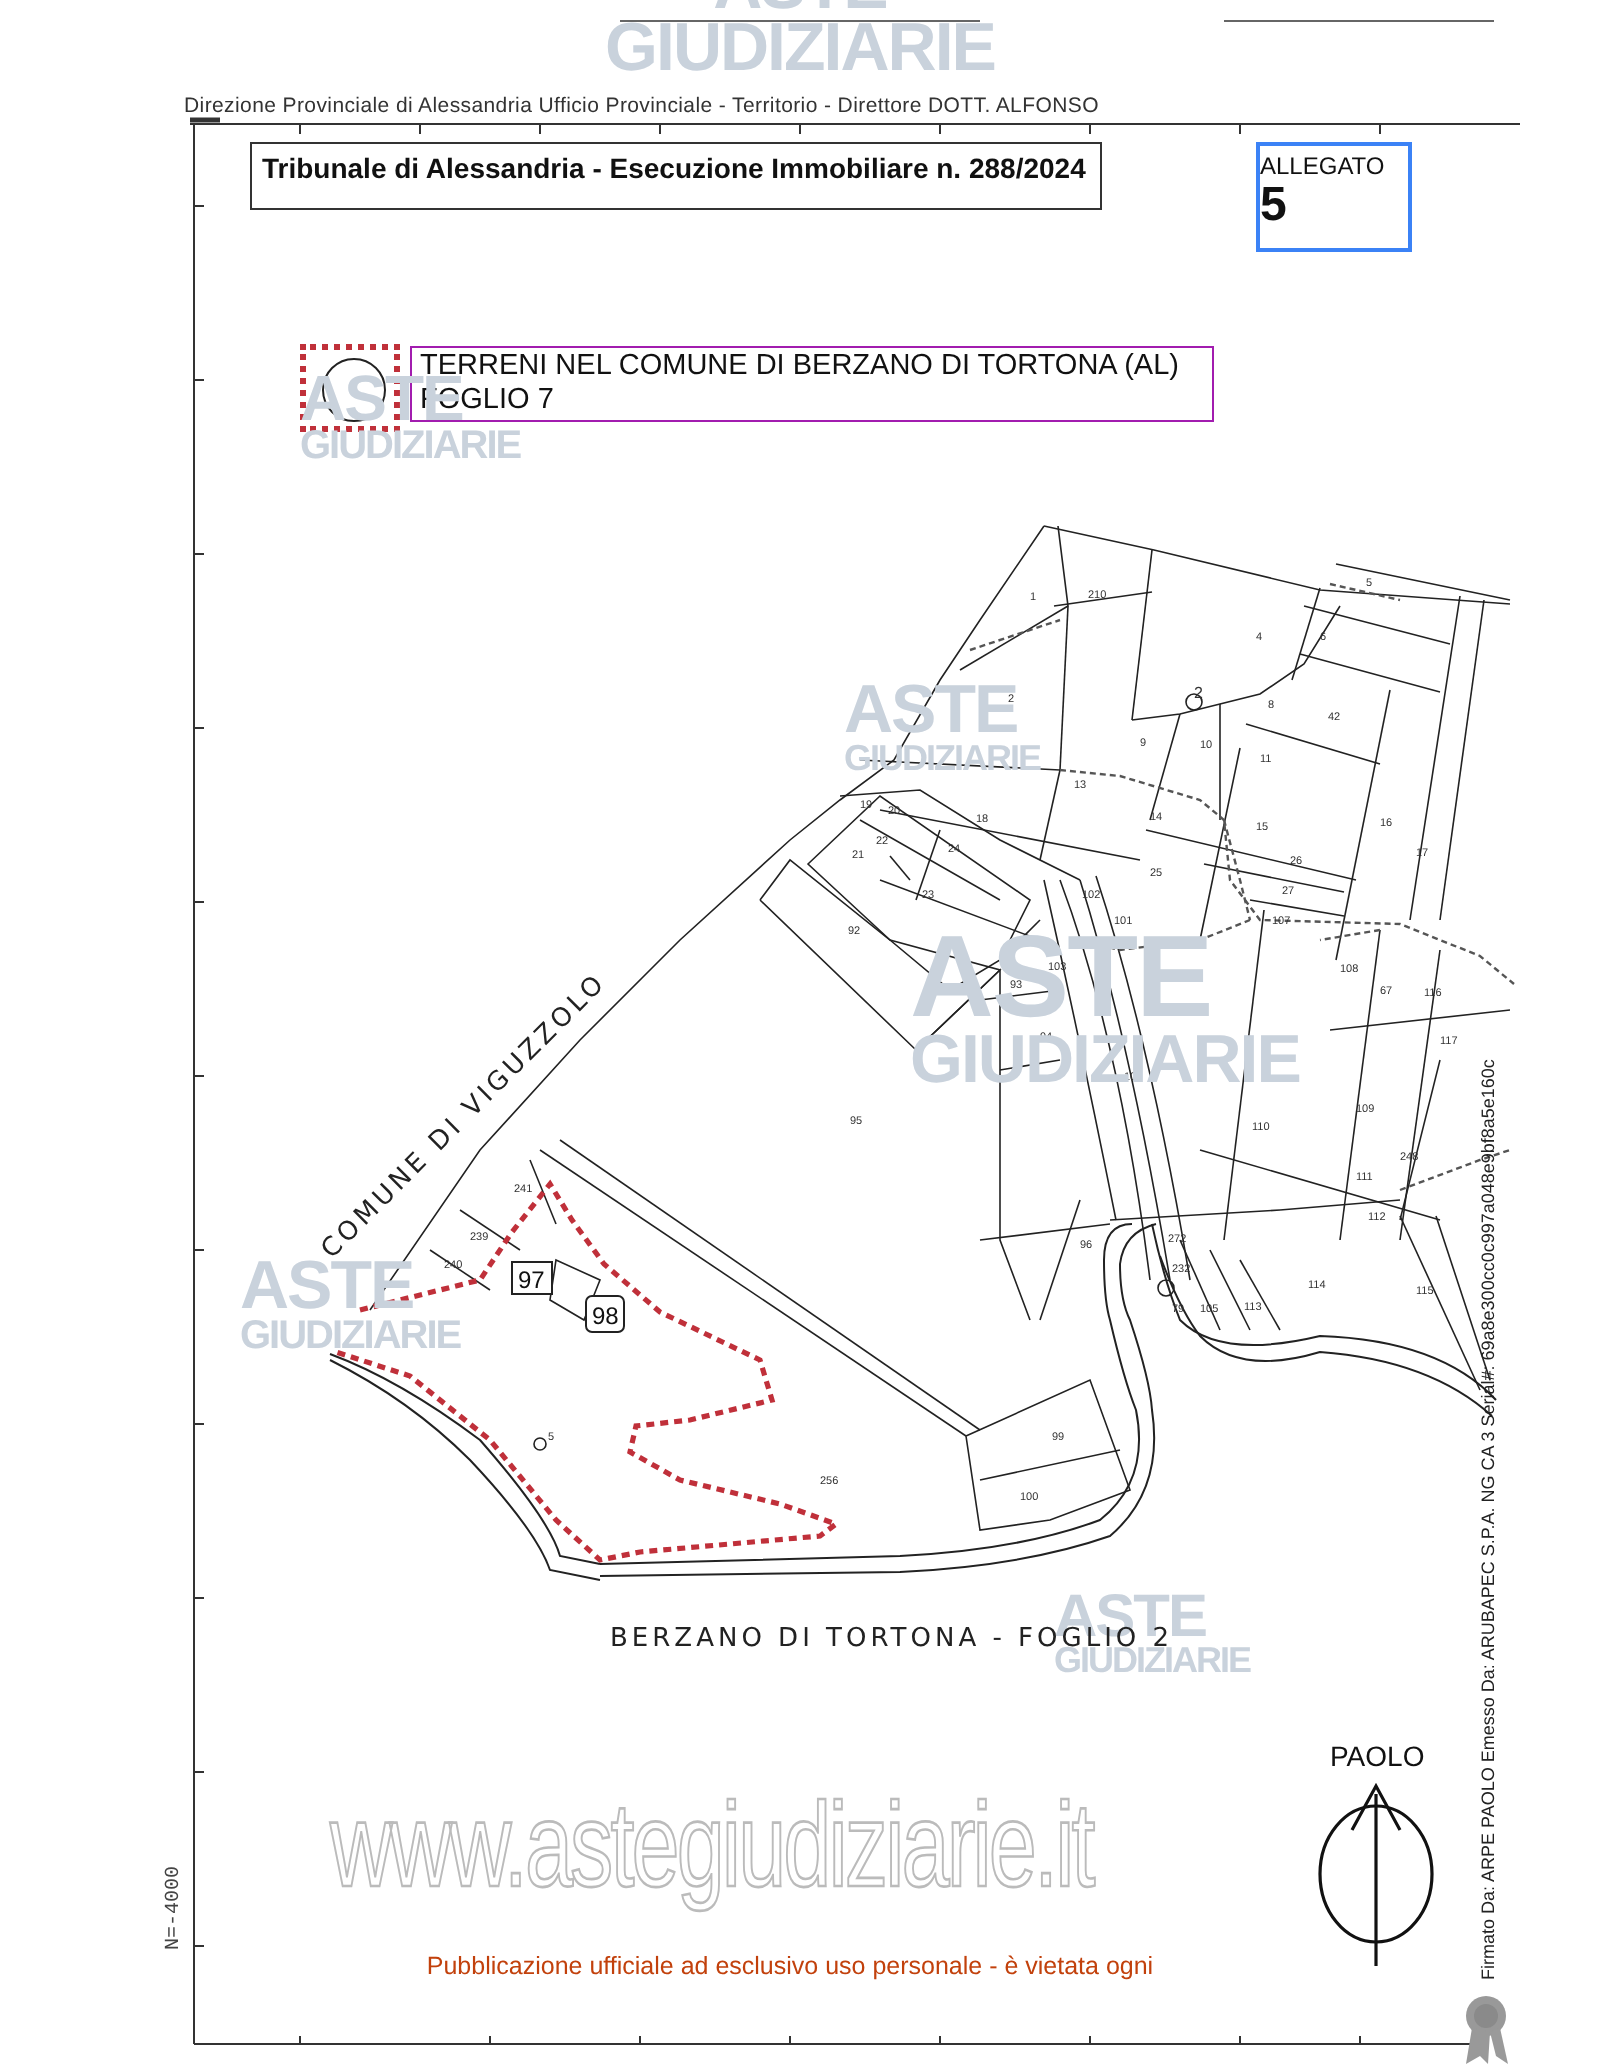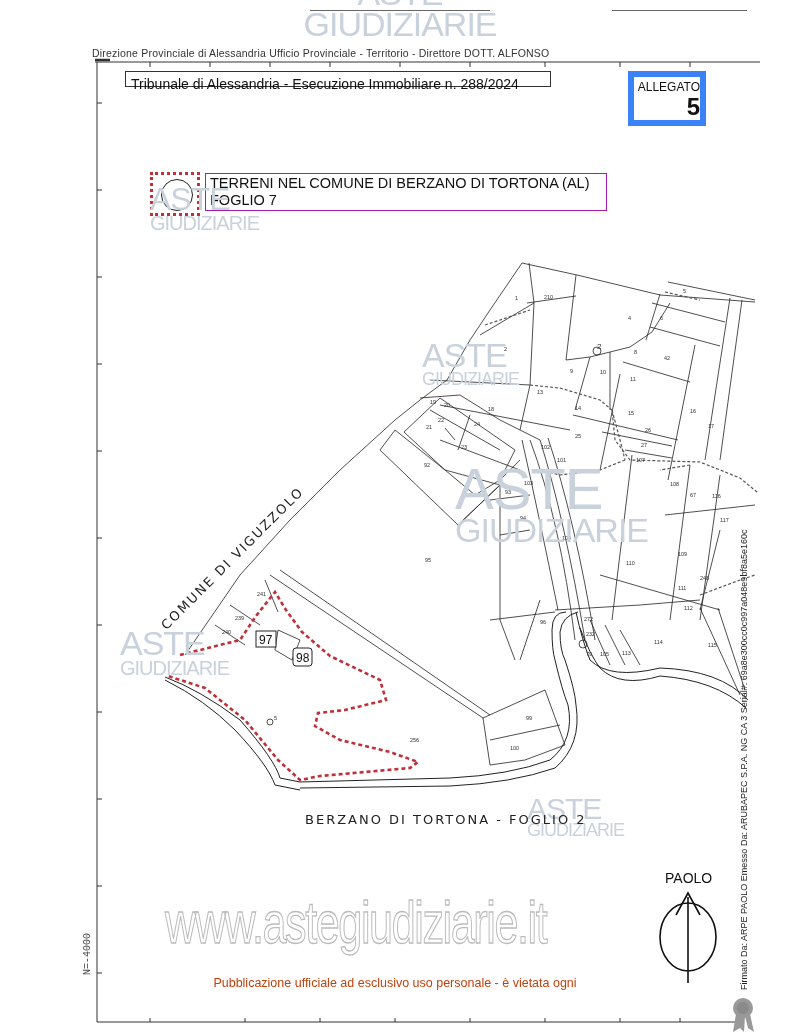--- a/index.html
+++ b/index.html
@@ -1,22 +1,22 @@
 <!DOCTYPE html>
 <html><head>
 <meta charset="utf-8">
 <style>
   html,body{margin:0;padding:0;background:#fff;}
   body{width:800px;height:1035px;position:relative;overflow:hidden;font-family:"Liberation Sans",sans-serif;color:#111;}
   .abs{position:absolute;}
   .wm{position:absolute;color:#c9d2dc;font-family:"Liberation Sans",sans-serif;letter-spacing:-1px;pointer-events:none;}
-  .wm .a{display:block;line-height:0.9;}
+  .wm .a{display:block;line-height:0.9;font-weight:bold;}
   .header-strip{position:absolute;left:92px;top:47px;width:670px;font-family:Liberation Sans, sans-serif;font-size:10.5px;letter-spacing:0.2px;color:#333;white-space:nowrap;}
-  .tribunal-box{position:absolute;left:125px;top:71px;width:426px;height:16px;border:1.5px solid #333;font-size:14px;line-height:24px;padding-left:5px;box-sizing:border-box;}
-  .allegato-box{position:absolute;left:628px;top:71px;width:78px;height:55px;border:6px solid #3b82f6;box-sizing:border-box;text-align:right;}
+  .tribunal-box{position:absolute;left:125px;top:71px;width:426px;height:34px;border:1.5px solid #333;font-size:14px;line-height:24px;padding-left:5px;box-sizing:border-box;font-weight:bold;}
+  .allegato-box{position:absolute;left:628px;top:71px;width:78px;height:55px;border:2px solid #3b82f6;box-sizing:border-box;text-align:left;}
   .allegato-box .lbl{font-size:12px;margin-top:3px;display:block;}
   .allegato-box .num{font-size:24px;font-weight:bold;display:block;line-height:26px;}
   .legend-box{position:absolute;left:205px;top:173px;width:402px;height:38px;border:1px solid #a21caf;box-sizing:border-box;font-size:14.5px;line-height:17px;padding:1px 4px;}
   .legend-sym{position:absolute;left:150px;top:172px;width:50px;height:44px;box-sizing:border-box;border:3px dotted #c0303a;}
   .legend-sym .circ{position:absolute;left:8px;top:4px;width:30px;height:30px;border:1.2px solid #222;border-radius:50%;}
   .hand{position:absolute;font-family:"DejaVu Sans",sans-serif;font-size:13px;letter-spacing:2px;color:#222;white-space:nowrap;}
   .vert-text{position:absolute;left:739px;top:990px;transform-origin:0 0;transform:rotate(-90deg);font-size:9px;white-space:nowrap;color:#222;}
   .footer{position:absolute;left:150px;top:974px;width:490px;text-align:center;font-size:12.5px;line-height:19px;color:#c2410c;}
   .url-wm{position:absolute;left:165px;top:888px;font-size:60px;color:#fff;-webkit-text-stroke:1.3px #bbb;letter-spacing:-2px;transform:scaleX(0.72);transform-origin:0 0;white-space:nowrap;}
   .nord{position:absolute;left:665px;top:870px;font-size:14px;}

